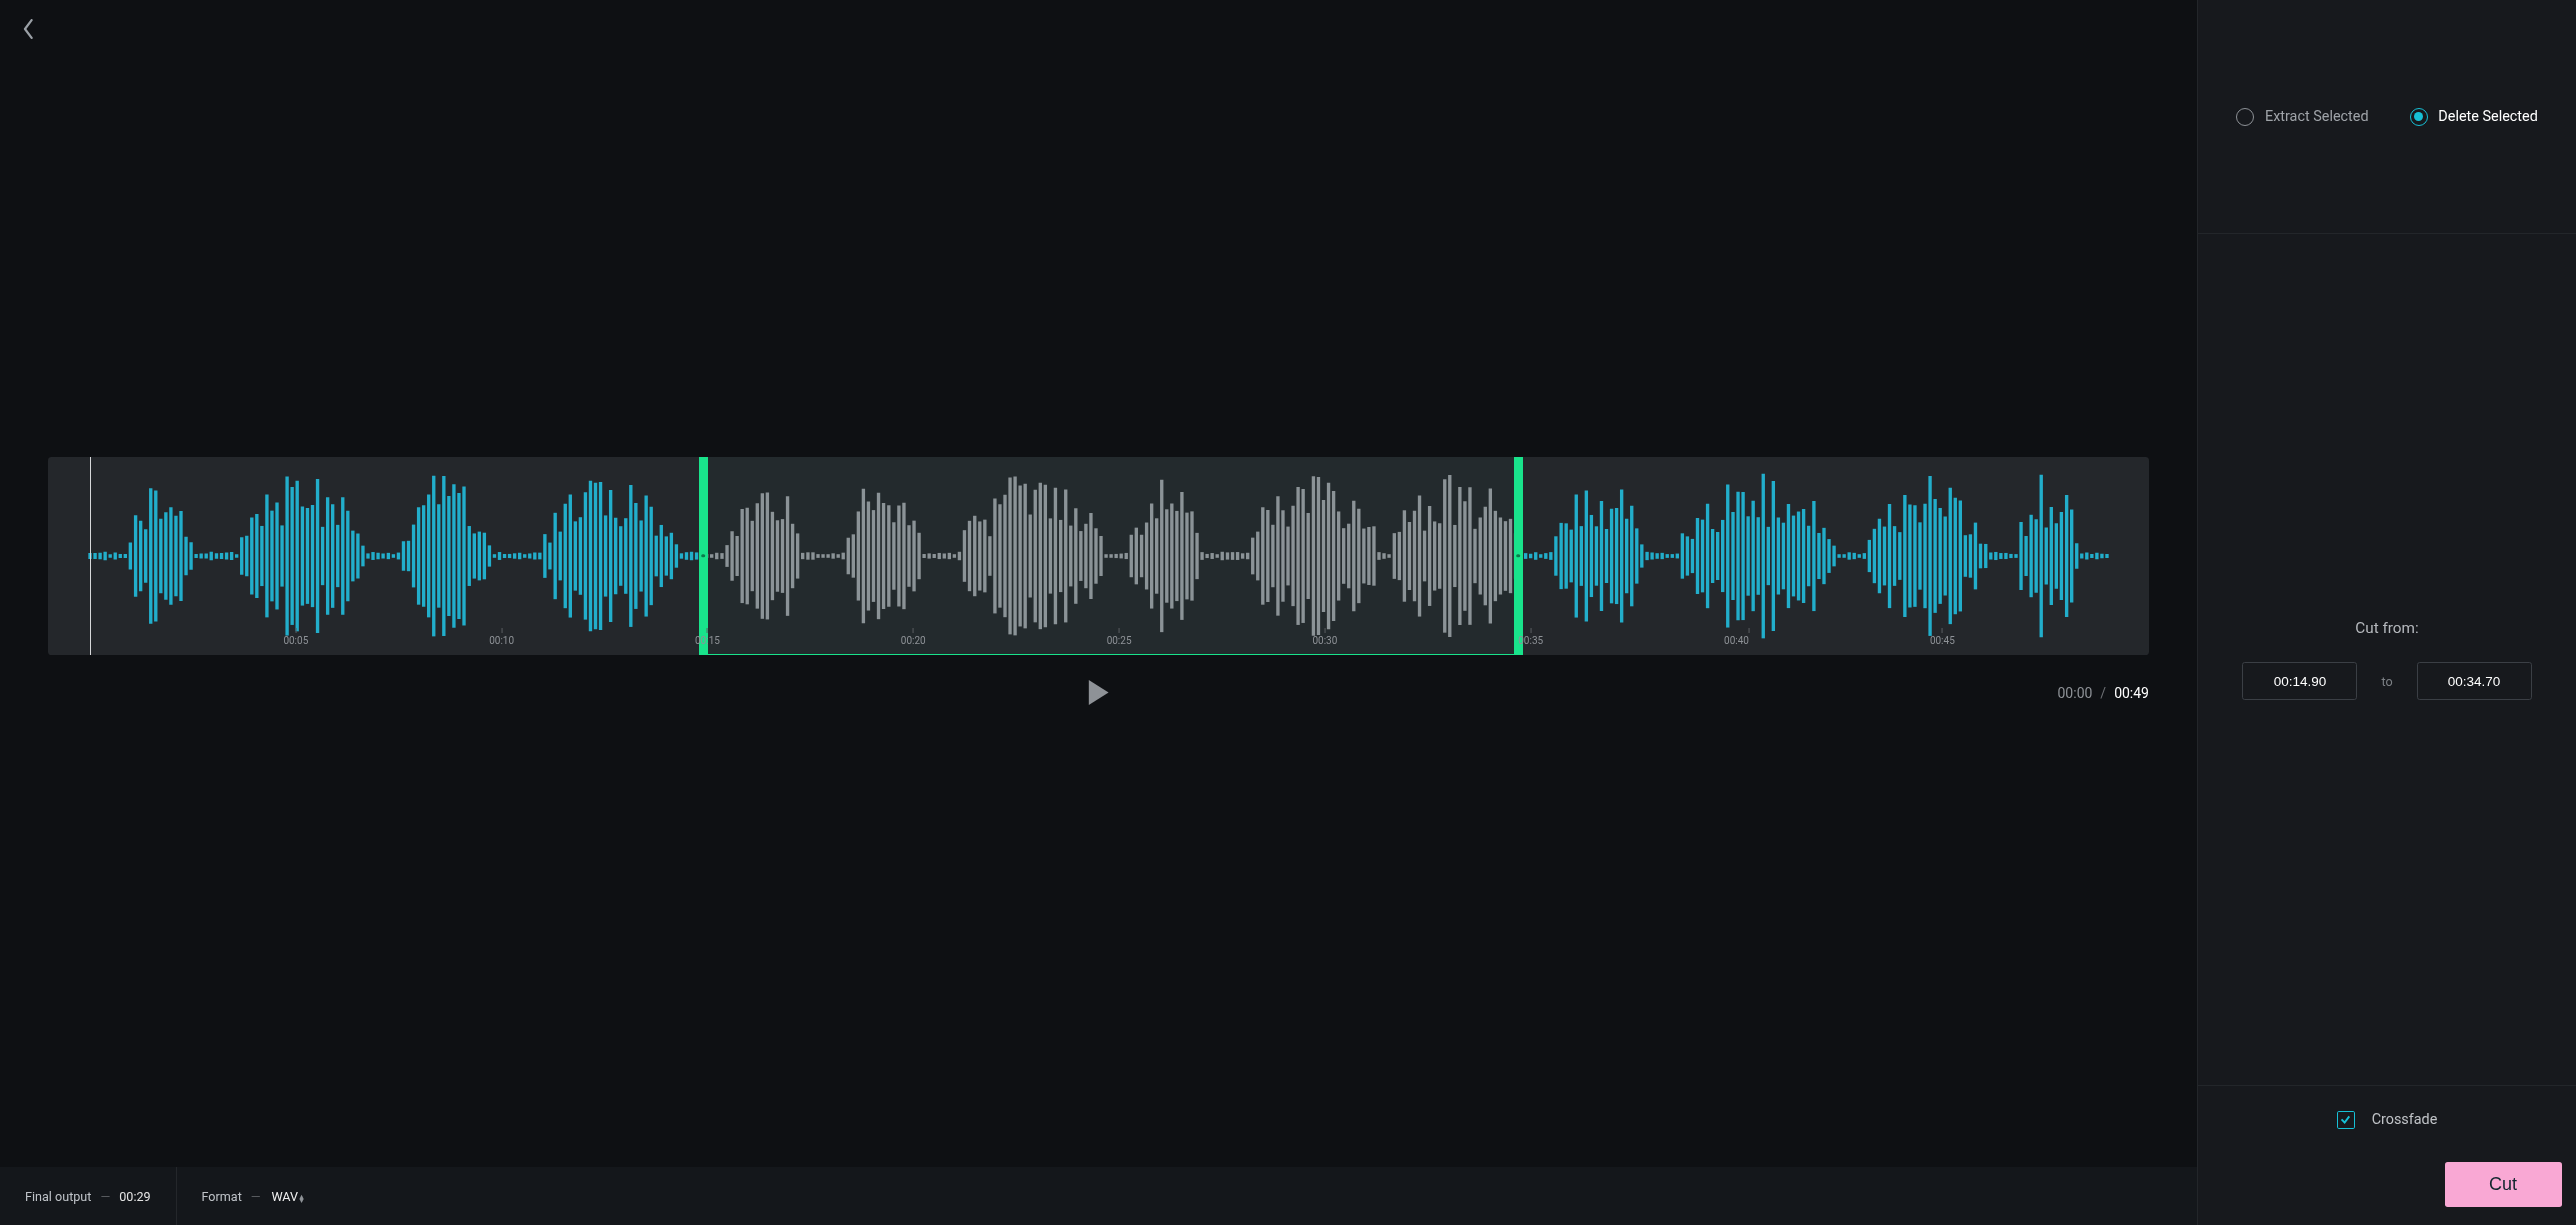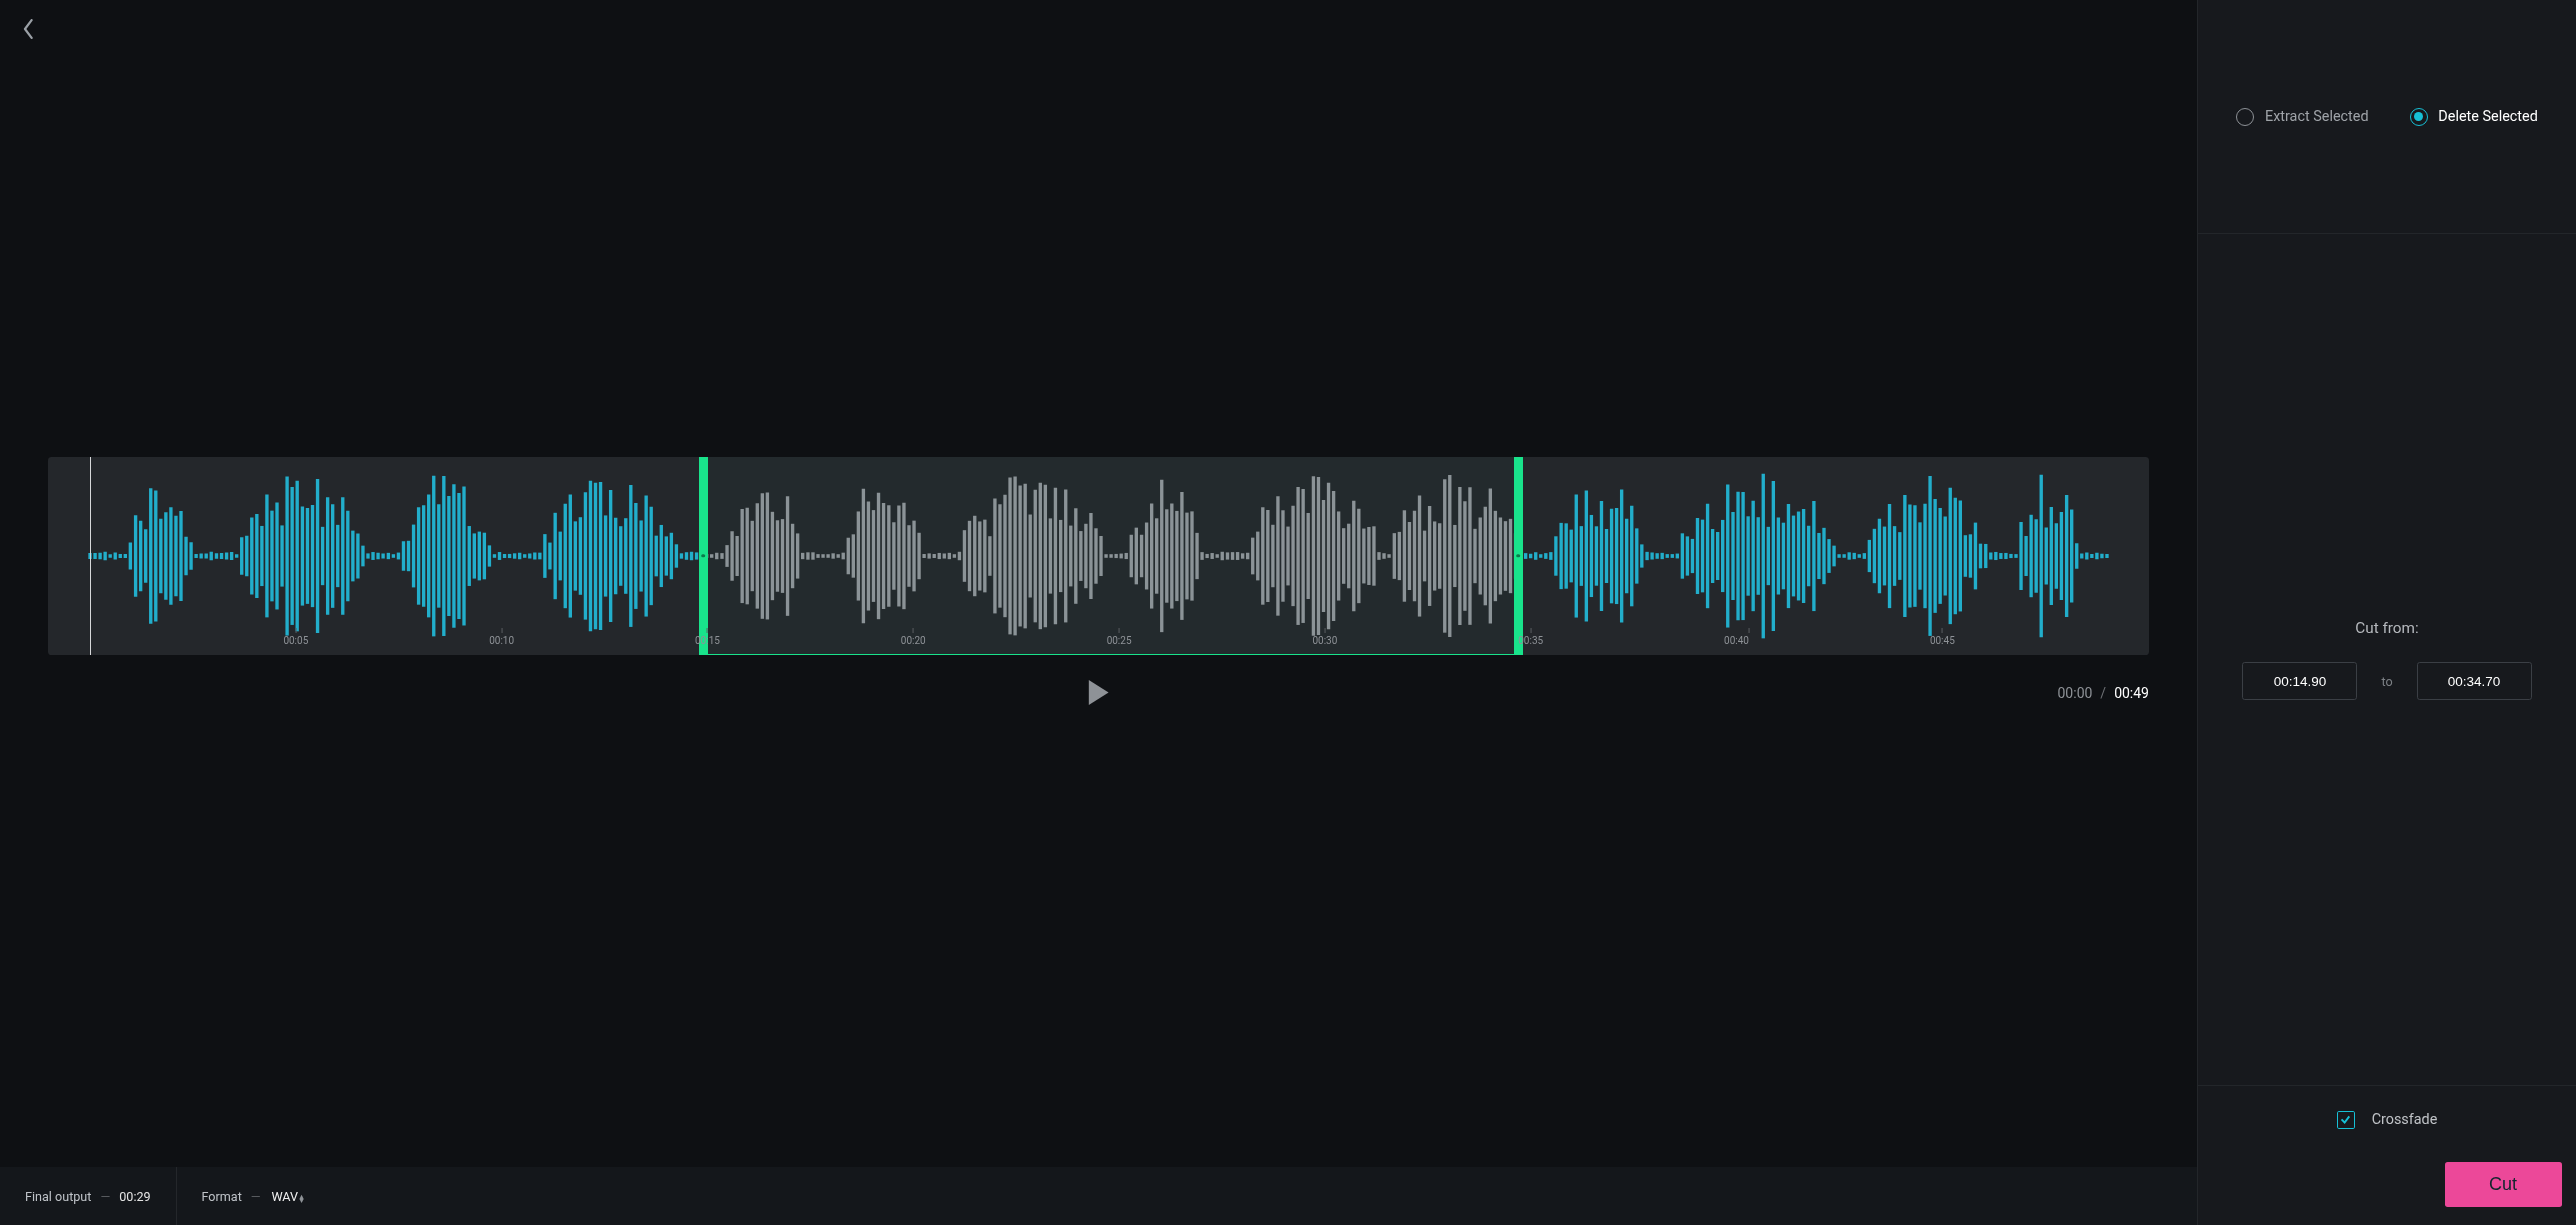--- a/index.html
+++ b/index.html
@@ -309,21 +309,21 @@
     .cut-btn-row {
       height: 72px;
       display: flex;
       align-items: center;
       justify-content: flex-end;
       padding: 0 14.4px 9px 14.4px;
     }
     .cut-btn {
       width: 117px;
       height: 45px;
-      background: #ec4899;
+      background: #f9a8d4;
       color: #11262e;
       font-size: 18px;
       border: none;
       border-radius: 2.7px;
       cursor: pointer;
     }
 
   </style>
 </head>
 <body>

